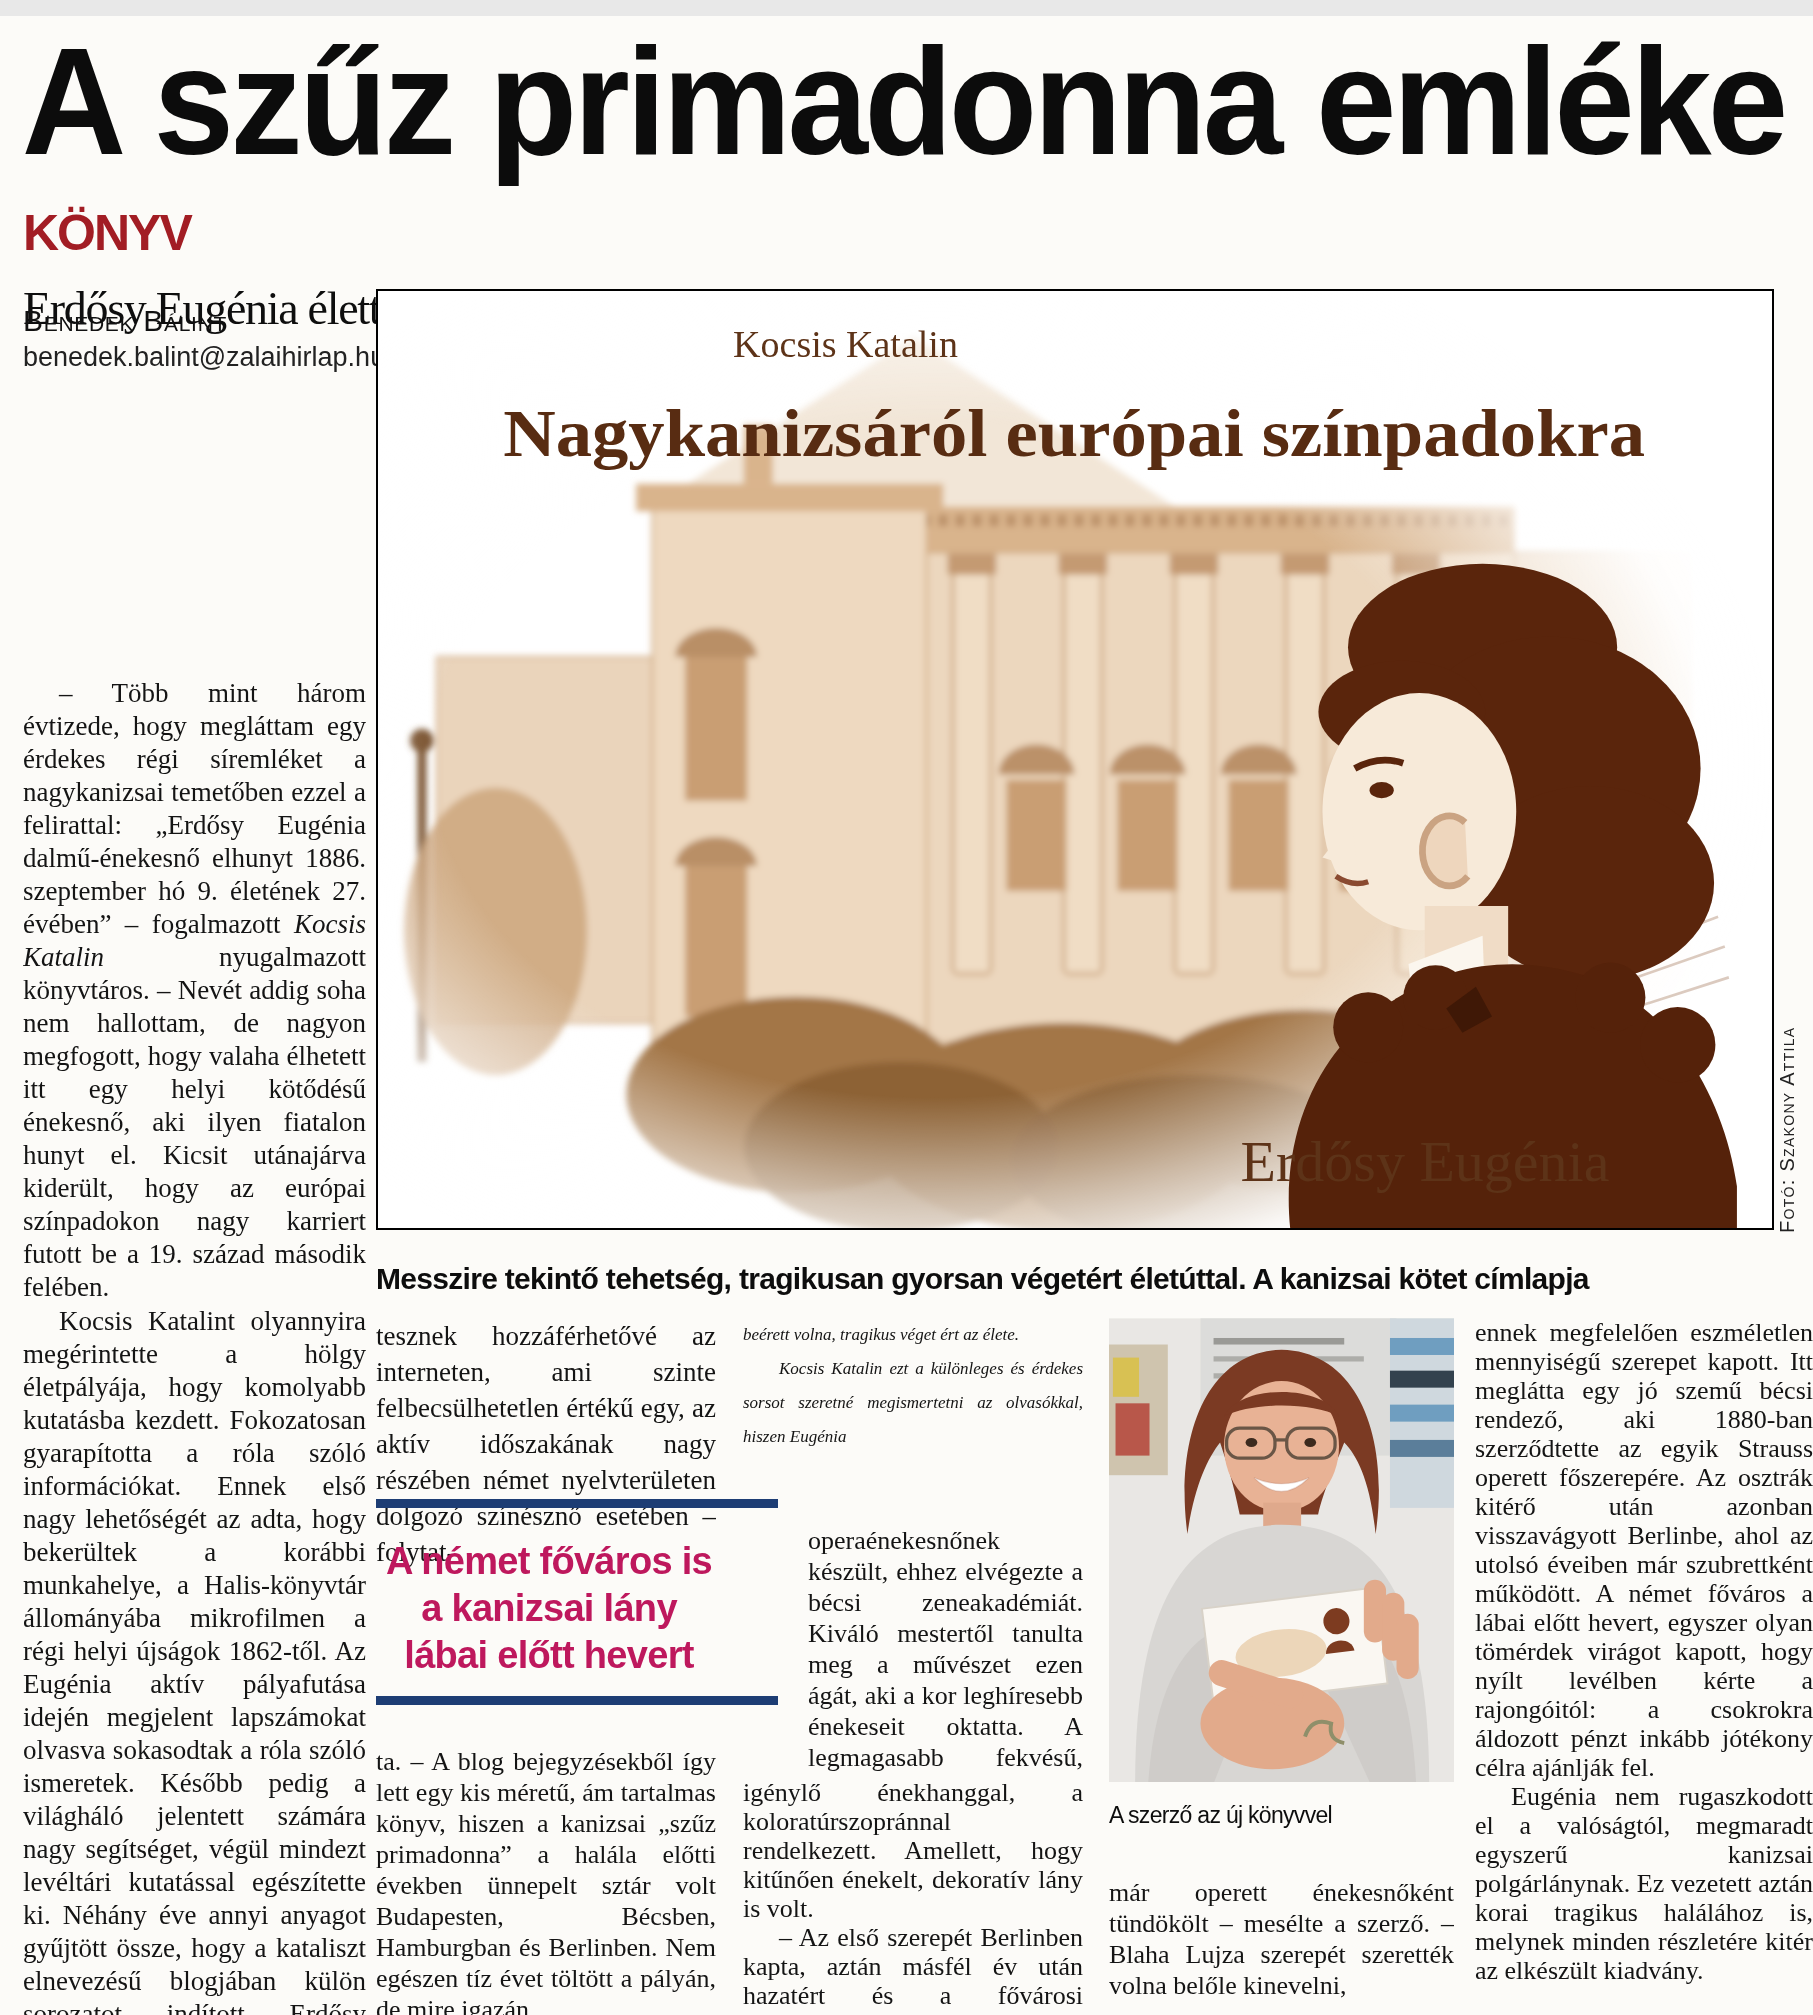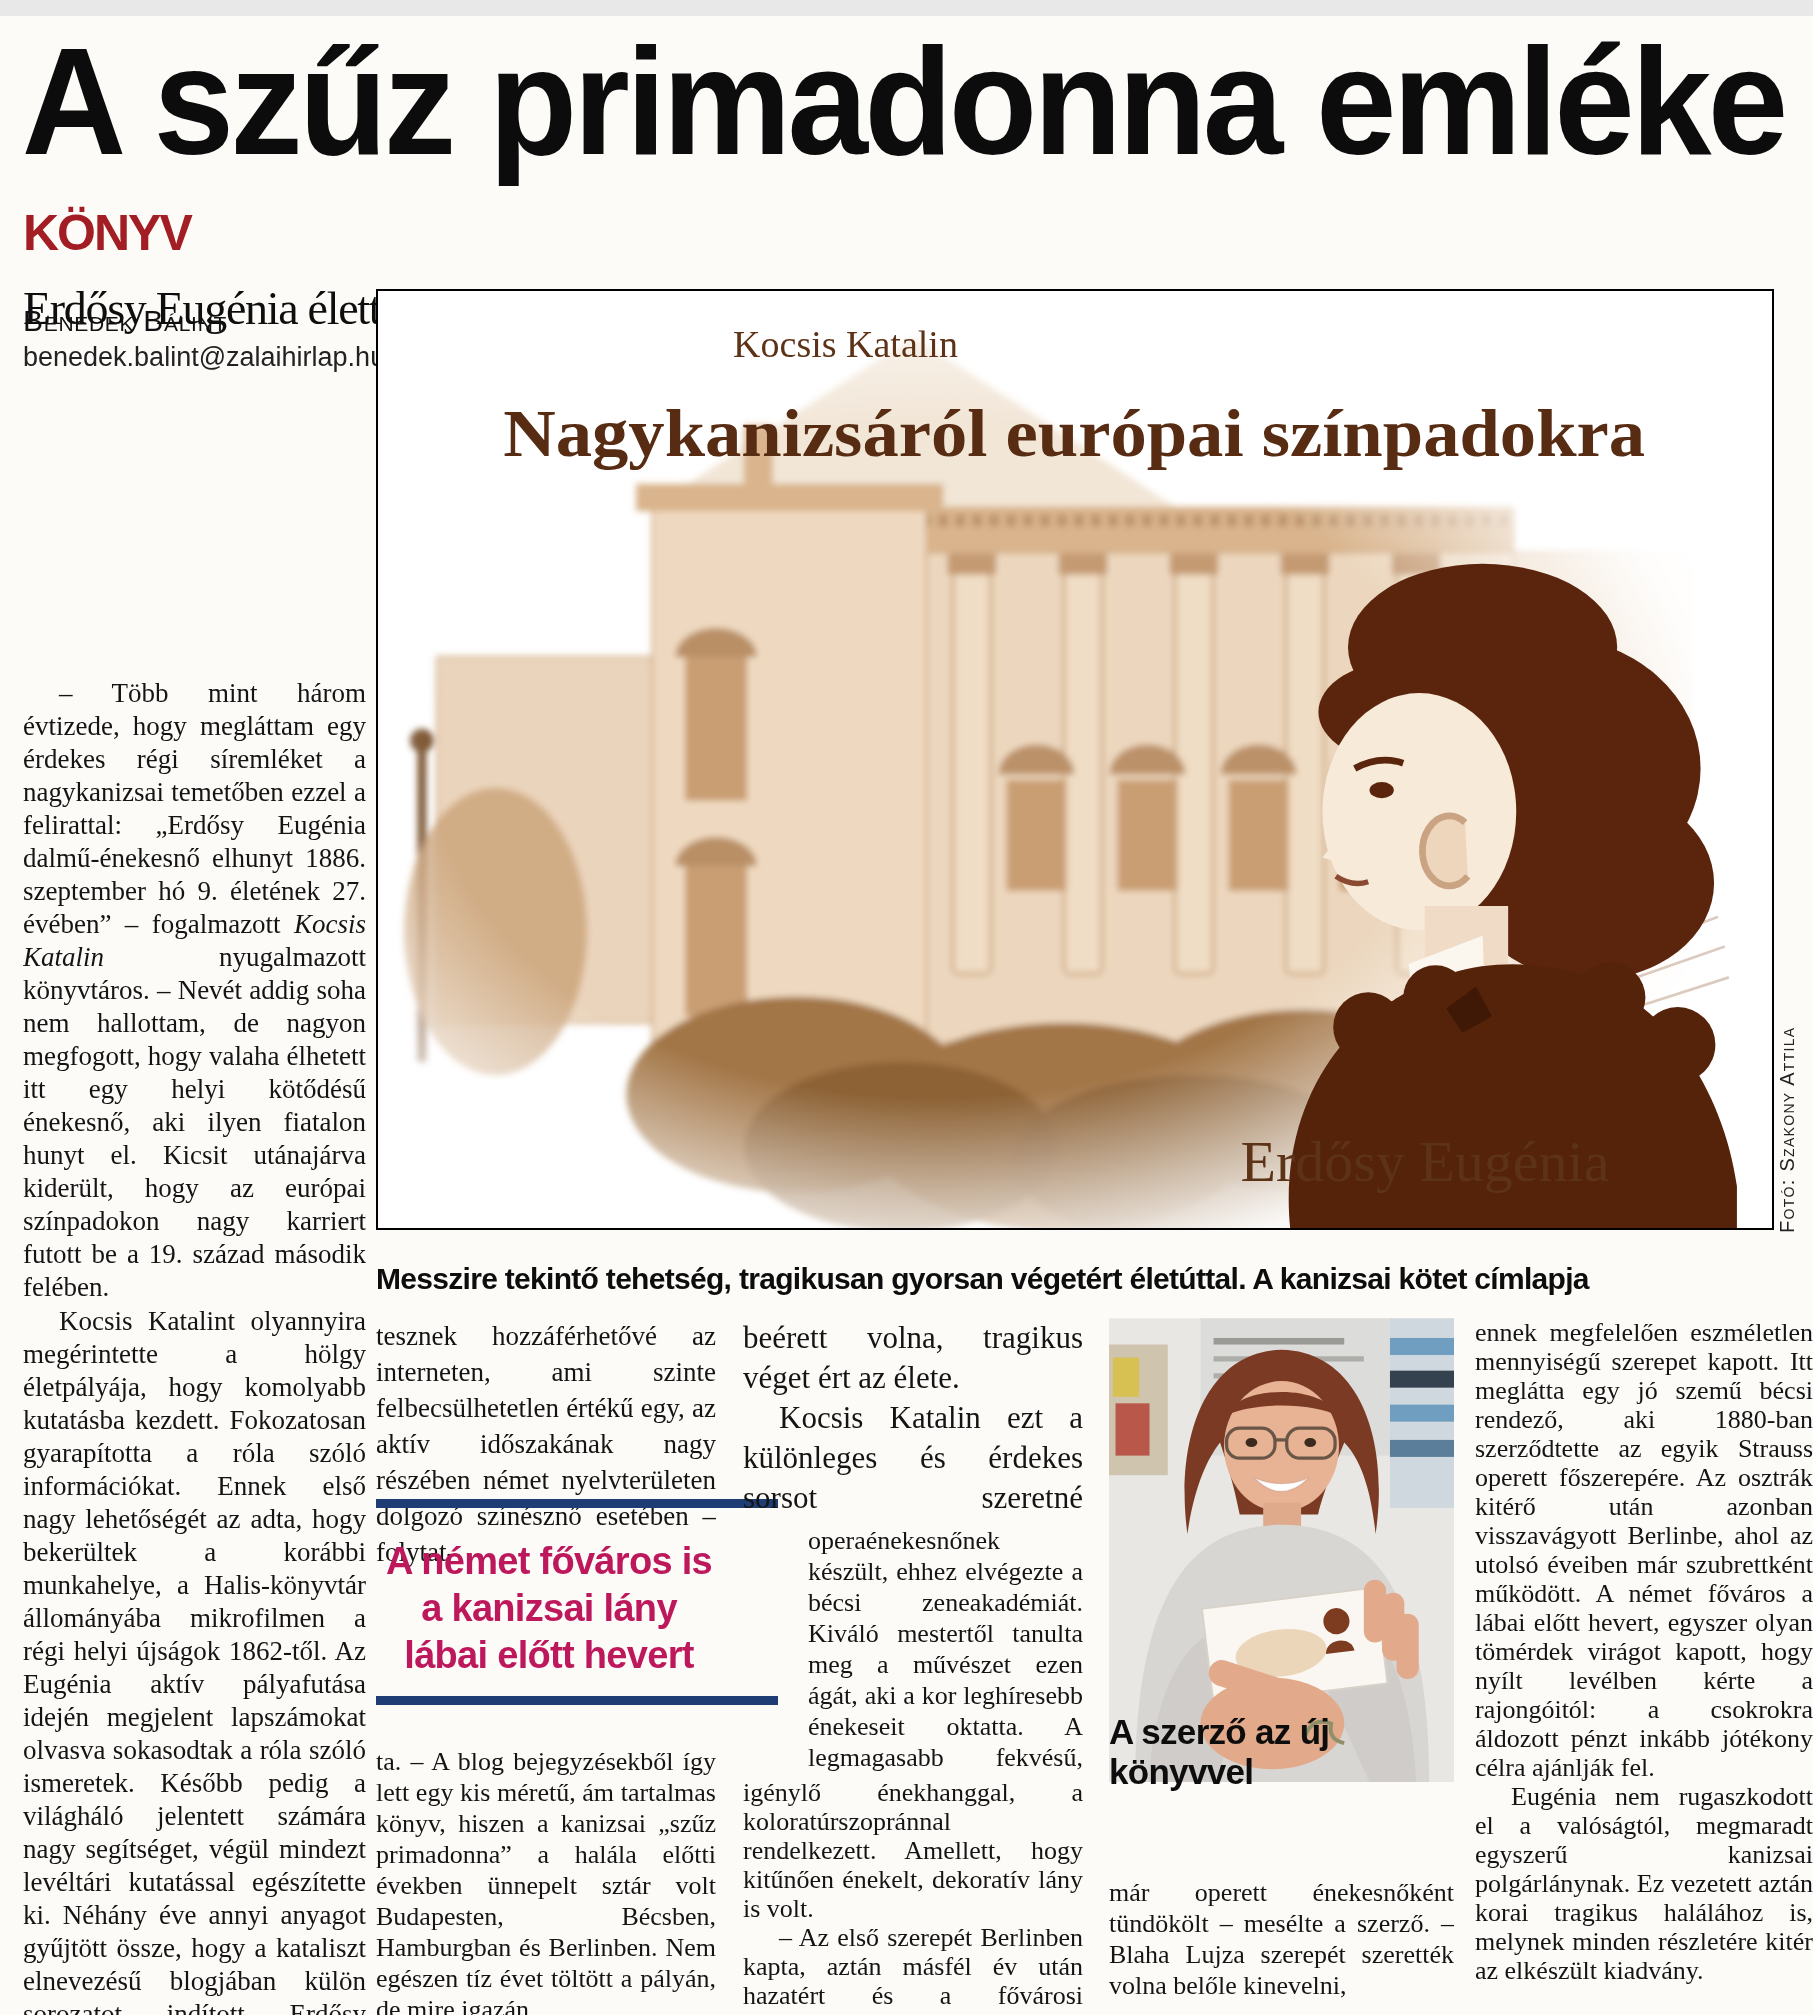--- a/index.html
+++ b/index.html
@@ -82,28 +82,28 @@
     left:376px;top:1483px;width:402px;box-sizing:border-box;
     border-top:9.8px solid #1d3d74;border-bottom:9.8px solid #1d3d74;
     padding:30px 56px 17px 0;
   }
   .pullquote-text{
     font-family:"Liberation Sans",sans-serif;font-weight:bold;
     font-size:38px;line-height:47px;letter-spacing:-0.7px;
     color:#be185d;text-align:center;
   }
   .c2p2{left:376px;top:1730px;width:340px;height:285px;font-size:26px;line-height:31px;}
-  .c3a{left:743px;top:1302px;width:340px;height:205px;font-size:31px;line-height:40px;}
+  .c3a{left:743px;top:1302px;width:340px;height:205px;font-size:17px;line-height:34px;font-style:italic;}
   .c3b{left:808px;top:1509px;width:275px;height:247px;font-size:26px;line-height:31px;}
   .c3c{left:743px;top:1762px;width:340px;height:253px;font-size:26px;line-height:29px;}
   .photo-box{left:1109px;top:1302px;width:345px;height:464px;overflow:hidden;}
   .photo-caption{
-    left:1109px;top:1696px;width:345px;
-    font-family:"Liberation Sans",sans-serif;font-weight:bold;
-    font-size:35px;letter-spacing:-0.7px;color:#0d0d0d;
+    left:1109px;top:1786px;width:345px;
+    font-family:"Liberation Sans",sans-serif;font-weight:normal;
+    font-size:23px;letter-spacing:-0.7px;color:#0d0d0d;
   }
   .c4p1{left:1109px;top:1861px;width:345px;height:154px;font-size:26px;line-height:31px;}
   .c5{left:1475px;top:1302px;width:338px;height:713px;font-size:26px;line-height:29px;}
 </style>
 </head>
 <body>
 
 <div class="page">
 
   <svg class="abs headline-svg" viewBox="0 0 2772 265">

